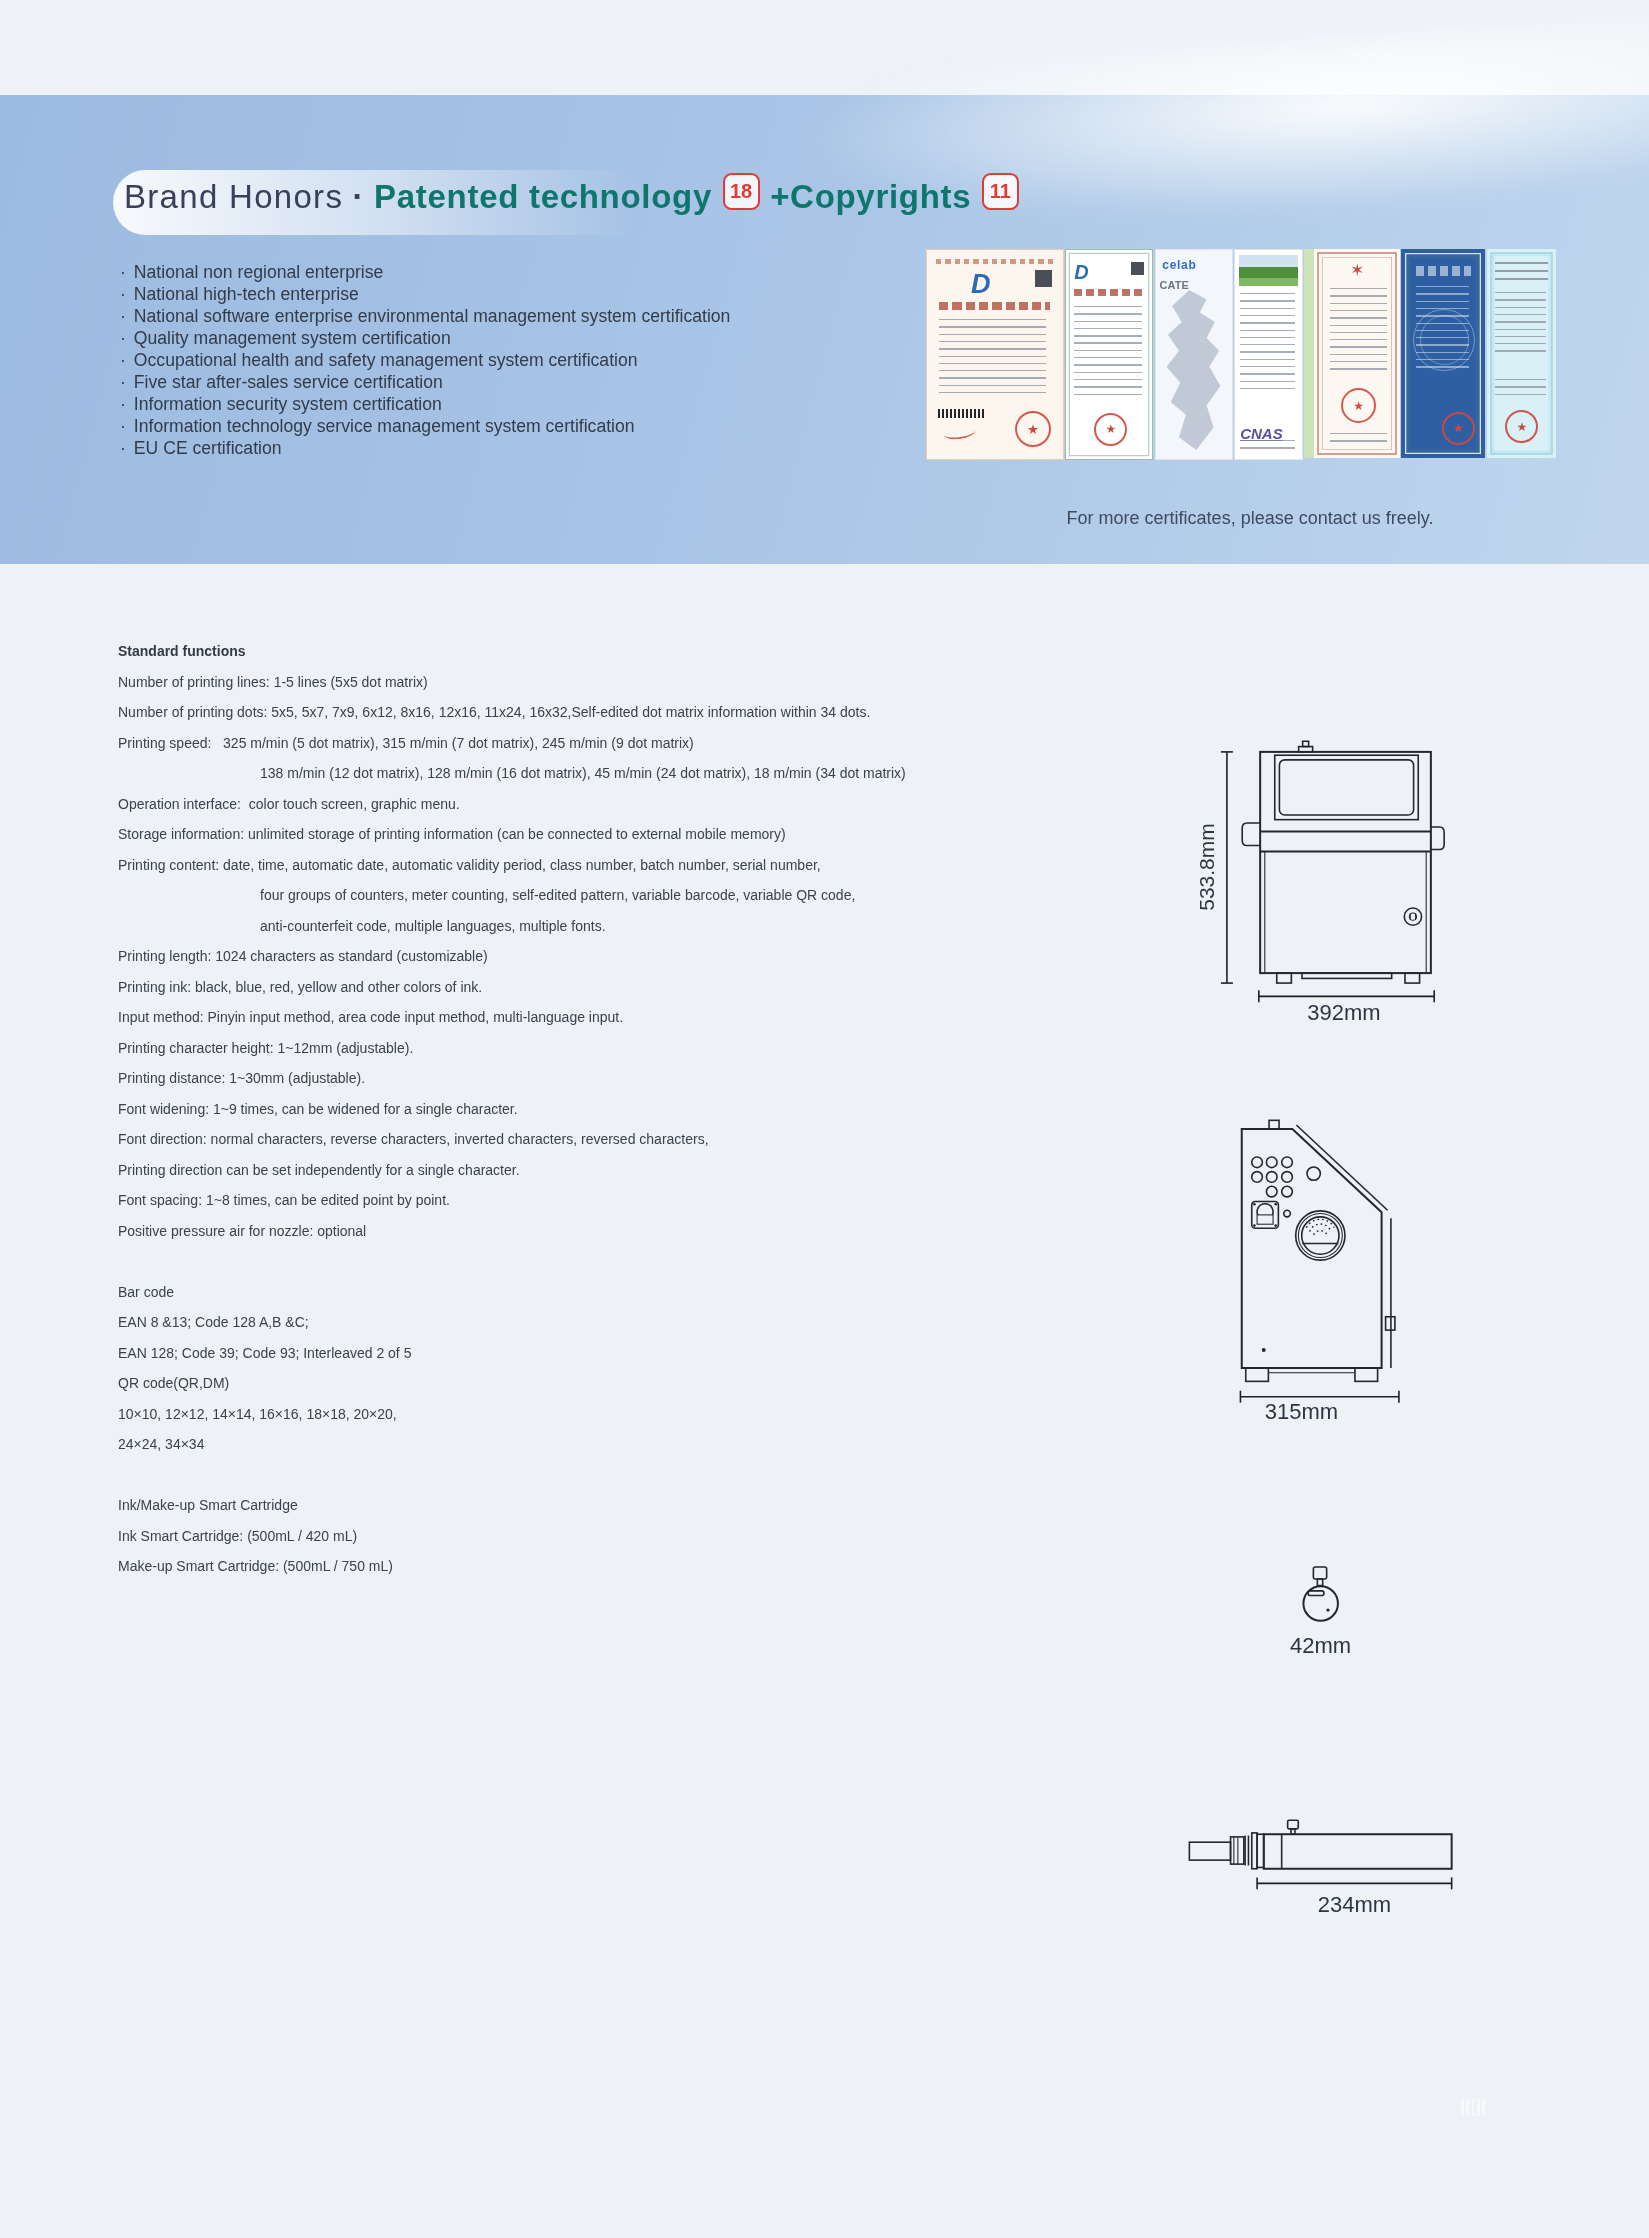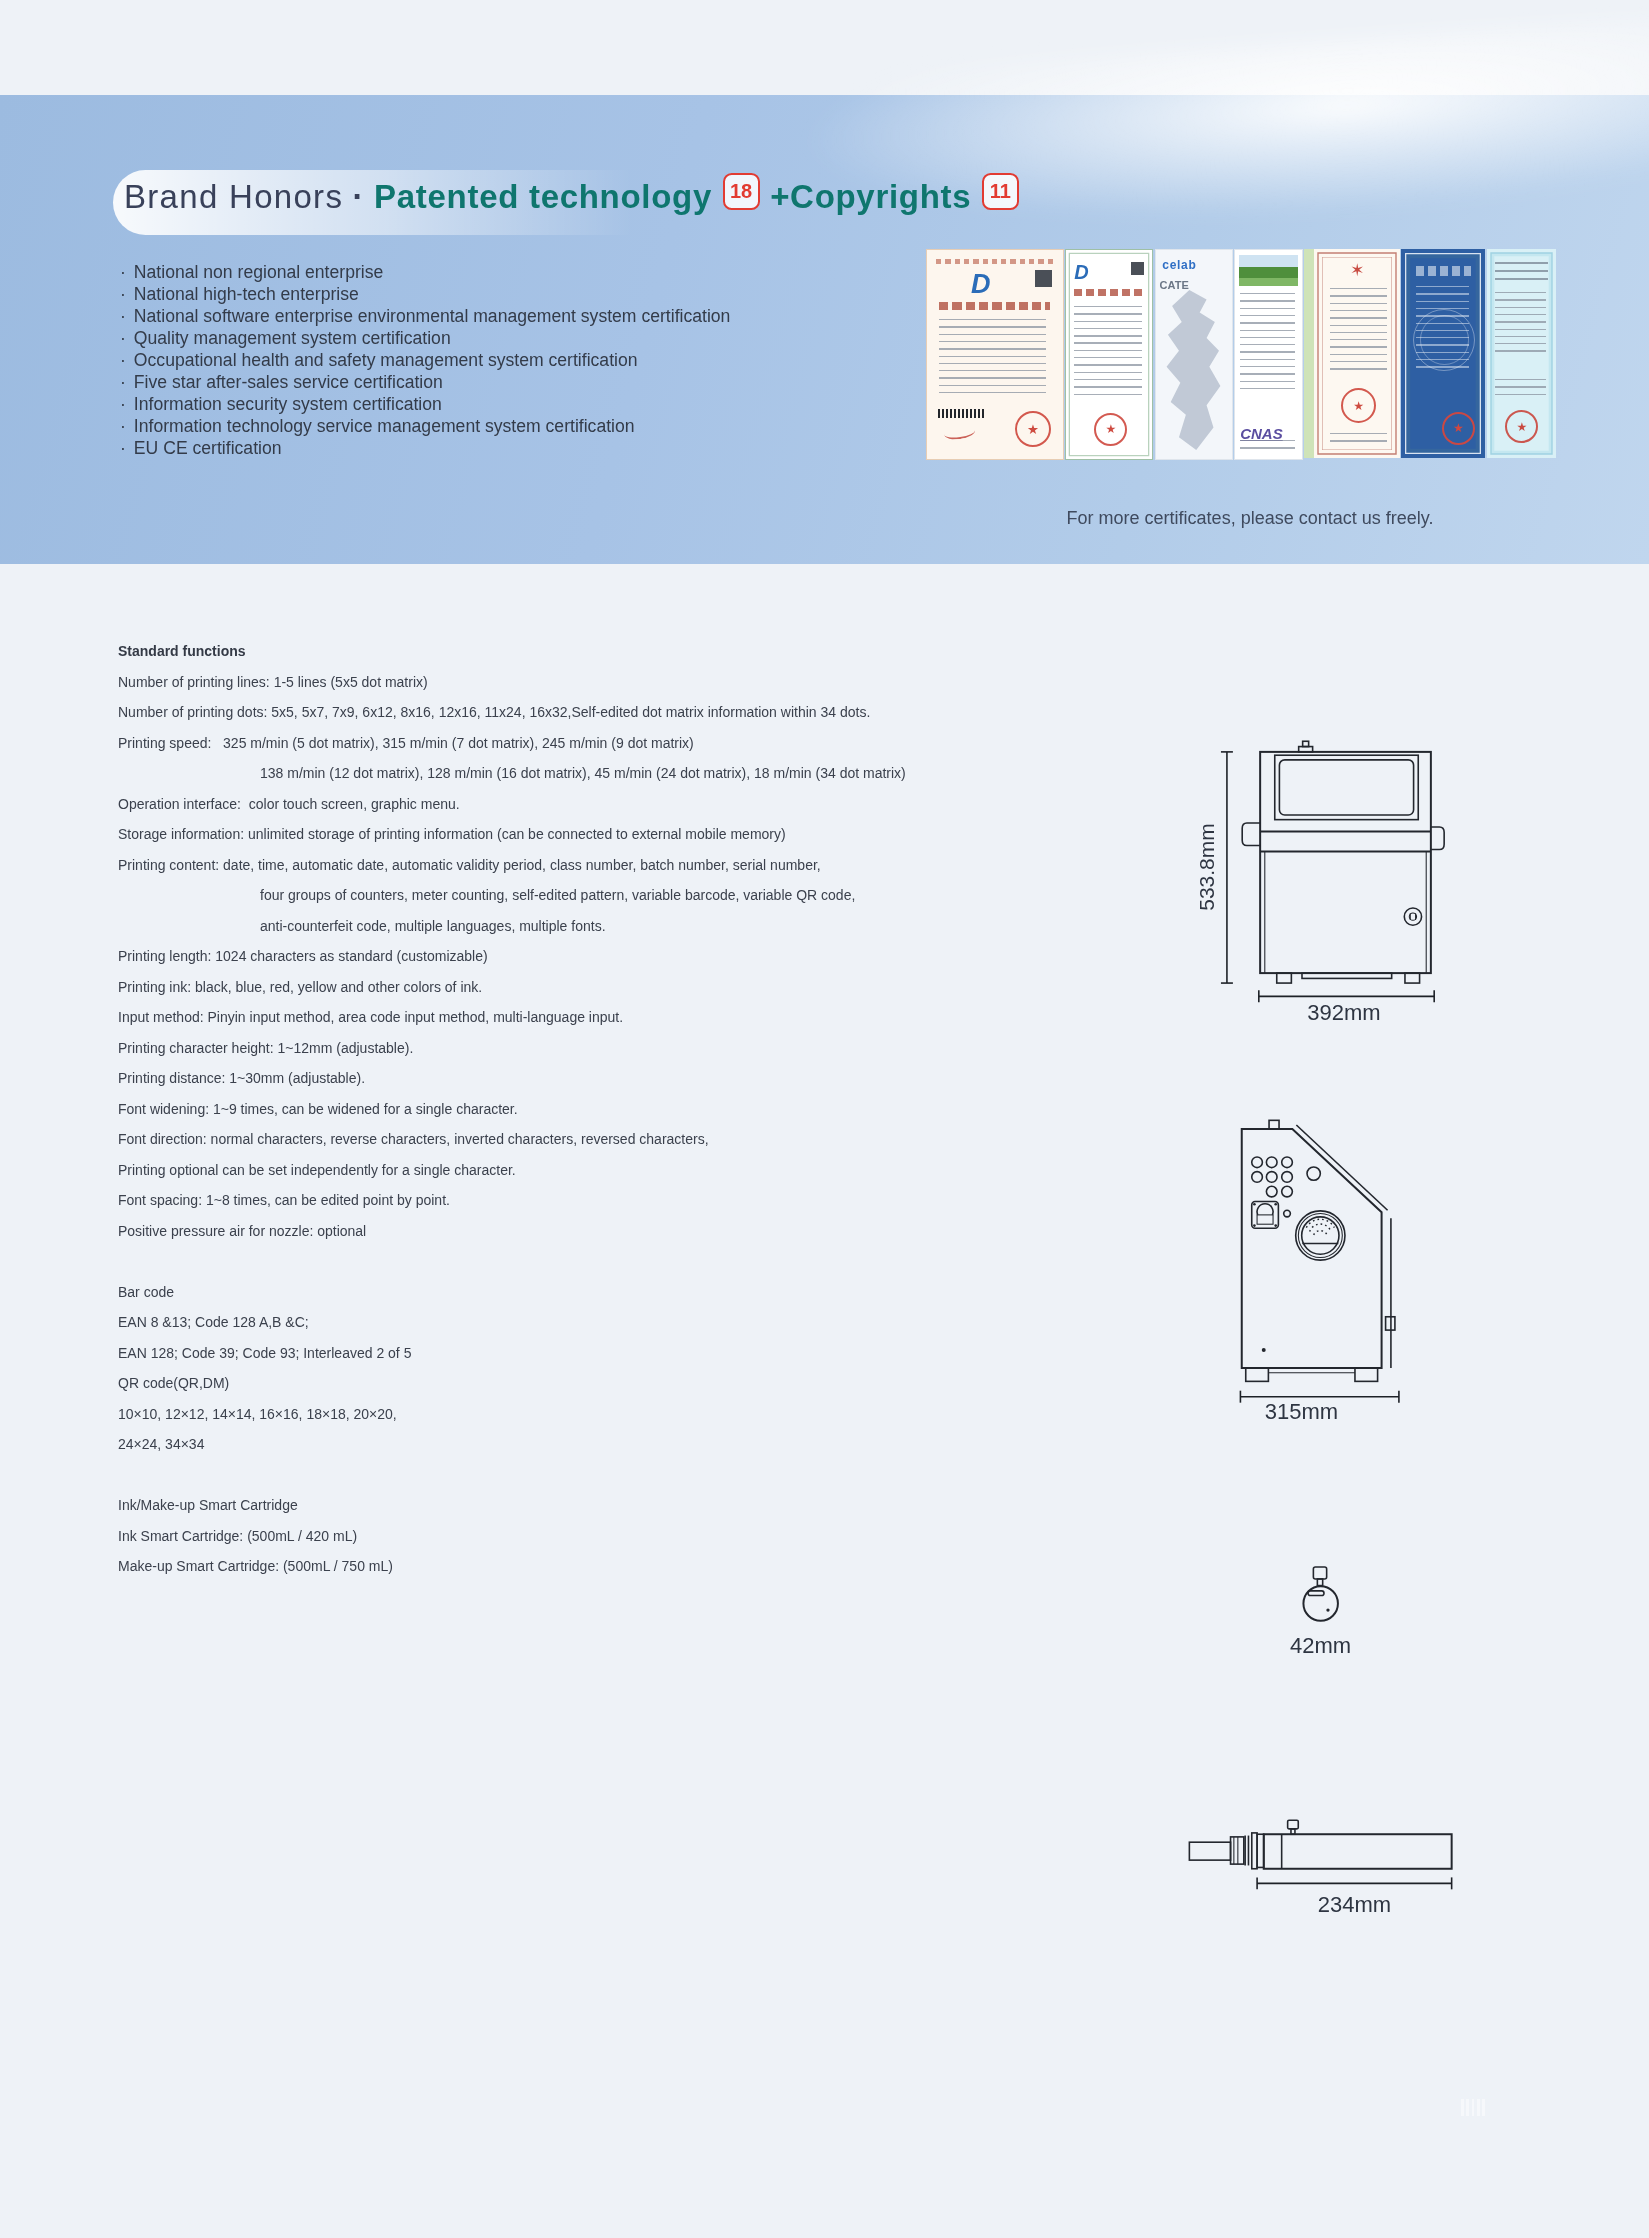--- a/index.html
+++ b/index.html
@@ -202,21 +202,21 @@
     <div class="row">Printing content: date, time, automatic date, automatic validity period, class number, batch number, serial number,</div>
     <div class="row indent">four groups of counters, meter counting, self-edited pattern, variable barcode, variable QR code,</div>
     <div class="row indent">anti-counterfeit code, multiple languages, multiple fonts.</div>
     <div class="row">Printing length: 1024 characters as standard (customizable)</div>
     <div class="row">Printing ink: black, blue, red, yellow and other colors of ink.</div>
     <div class="row">Input method: Pinyin input method, area code input method, multi-language input.</div>
     <div class="row">Printing character height: 1~12mm (adjustable).</div>
     <div class="row">Printing distance: 1~30mm (adjustable).</div>
     <div class="row">Font widening: 1~9 times, can be widened for a single character.</div>
     <div class="row">Font direction: normal characters, reverse characters, inverted characters, reversed characters,</div>
-    <div class="row">Printing optional can be set independently for a single character.</div>
+    <div class="row">Printing direction can be set independently for a single character.</div>
     <div class="row">Font spacing: 1~8 times, can be edited point by point.</div>
     <div class="row">Positive pressure air for nozzle: optional</div>
     <div class="row"></div>
     <div class="row">Bar code</div>
     <div class="row">EAN 8 &amp;13; Code 128 A,B &amp;C;</div>
     <div class="row">EAN 128; Code 39; Code 93; Interleaved 2 of 5</div>
     <div class="row">QR code(QR,DM)</div>
     <div class="row">10×10, 12×12, 14×14, 16×16, 18×18, 20×20,</div>
     <div class="row">24×24, 34×34</div>
     <div class="row"></div>

